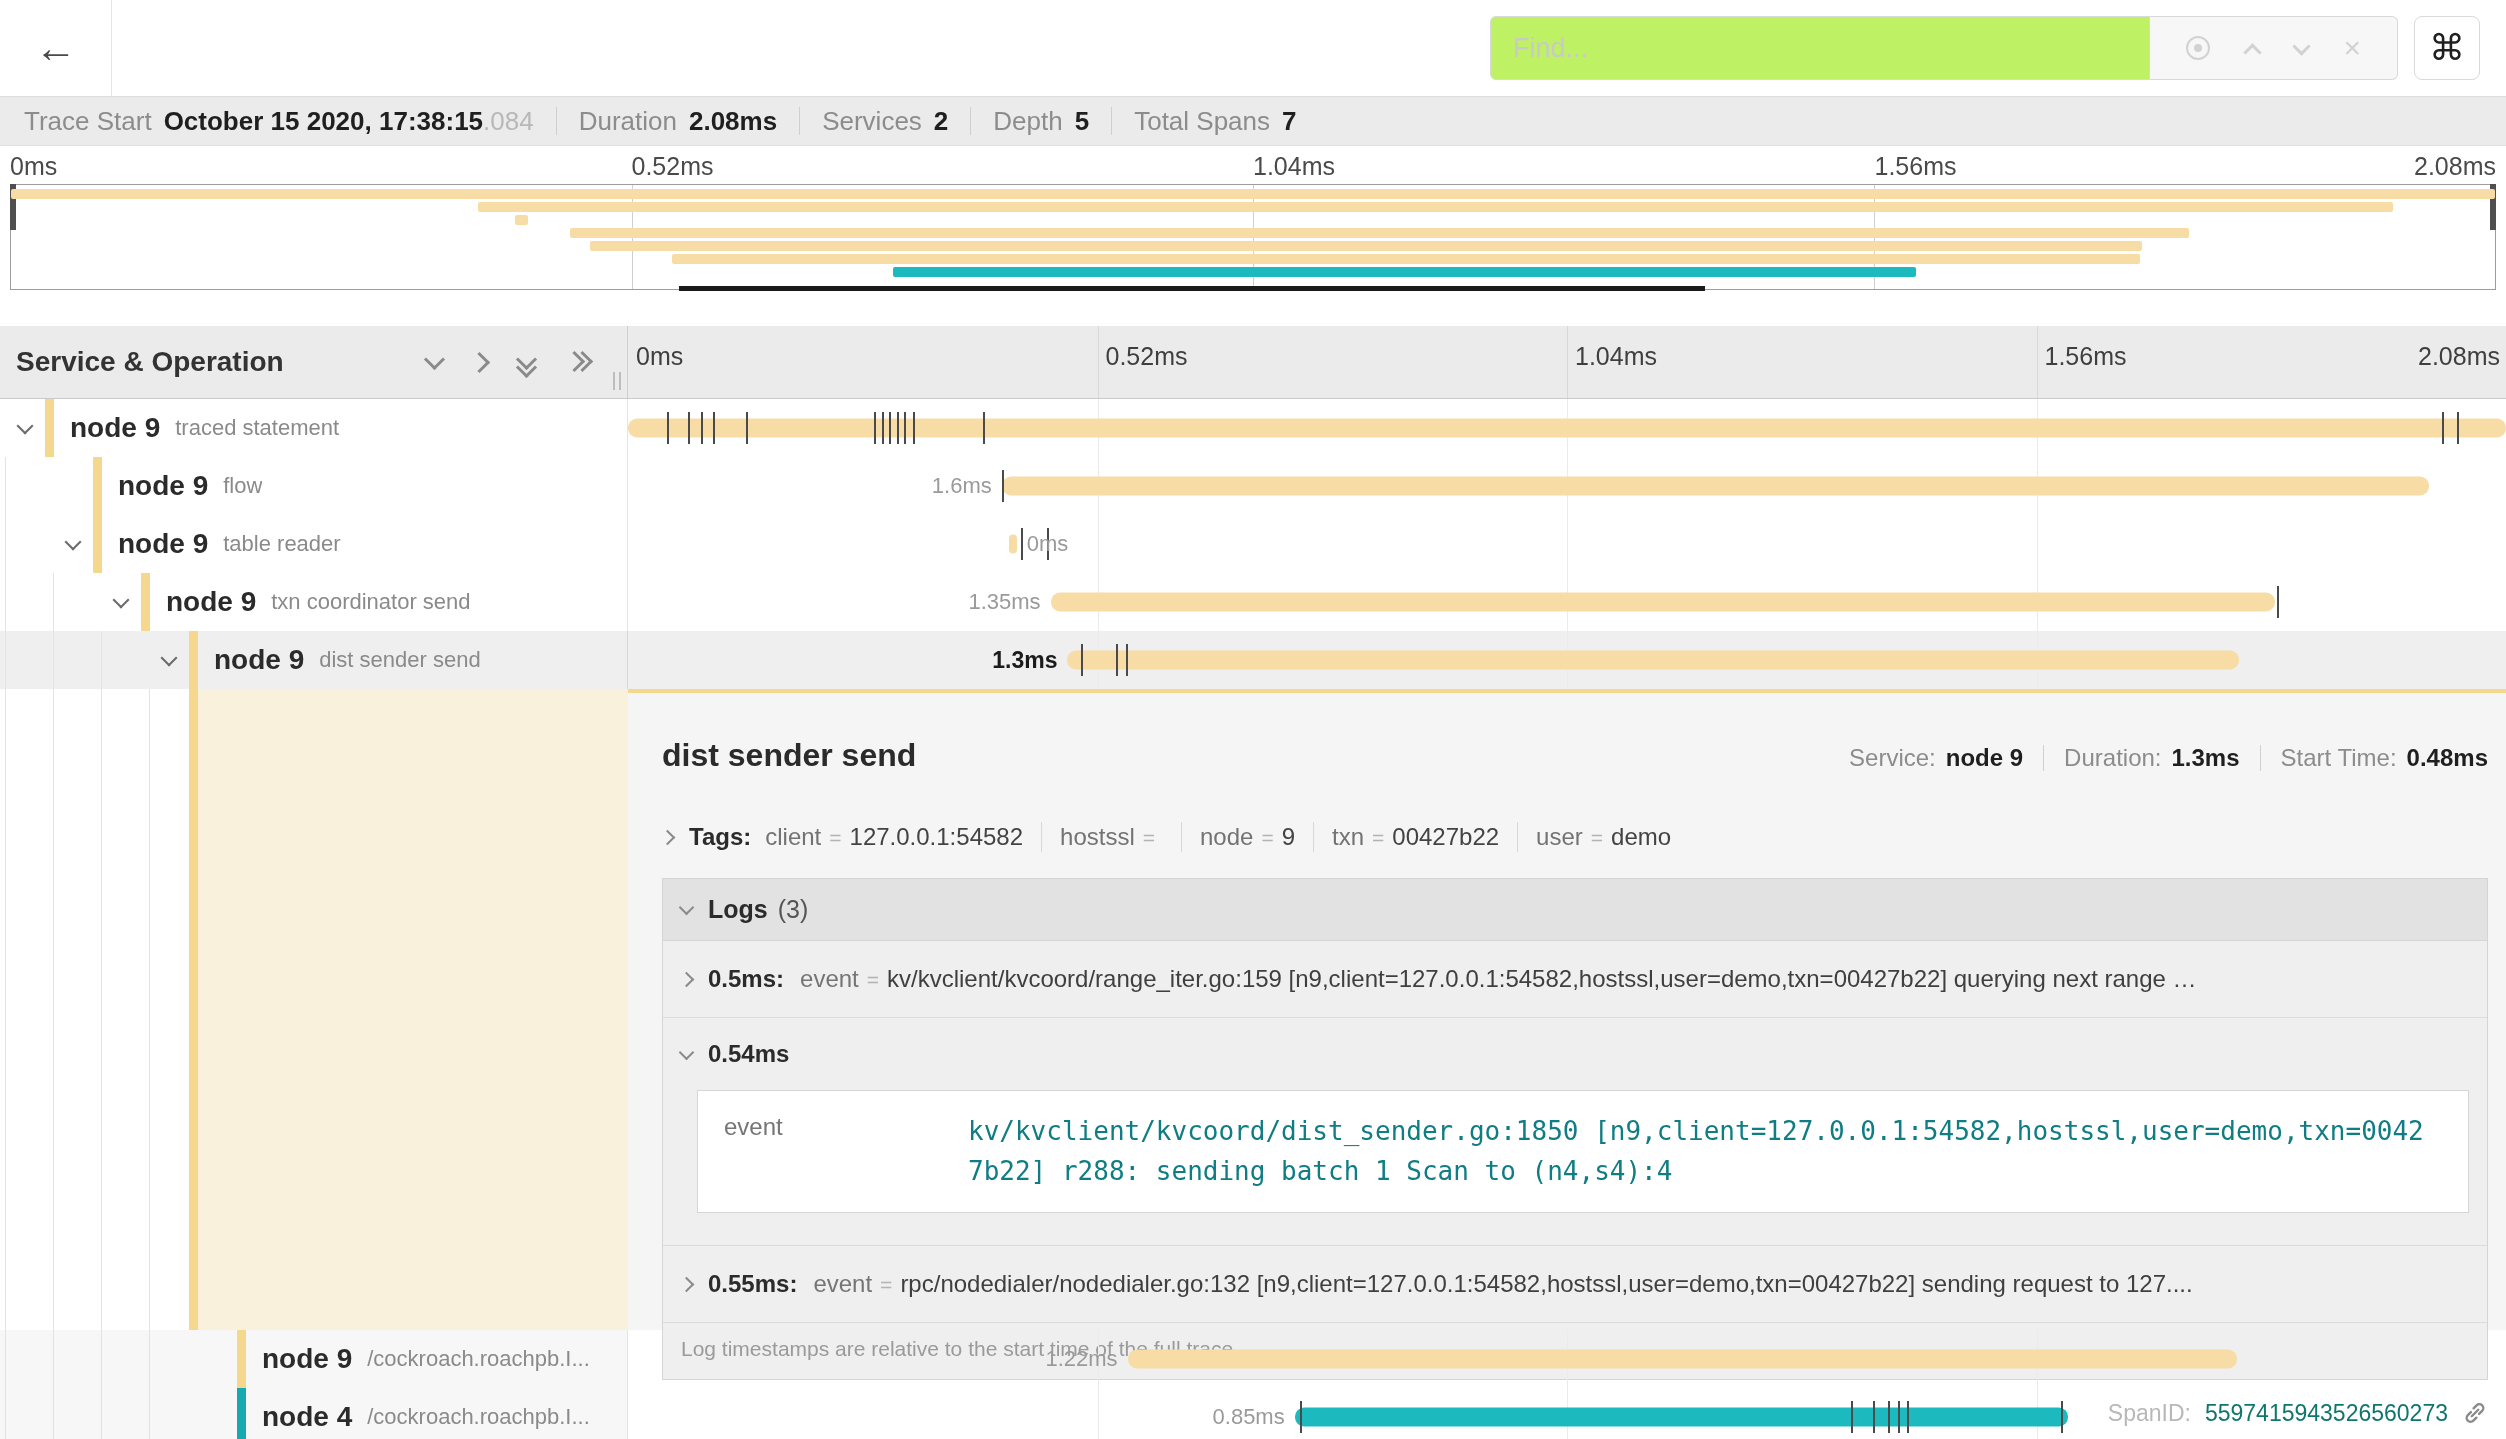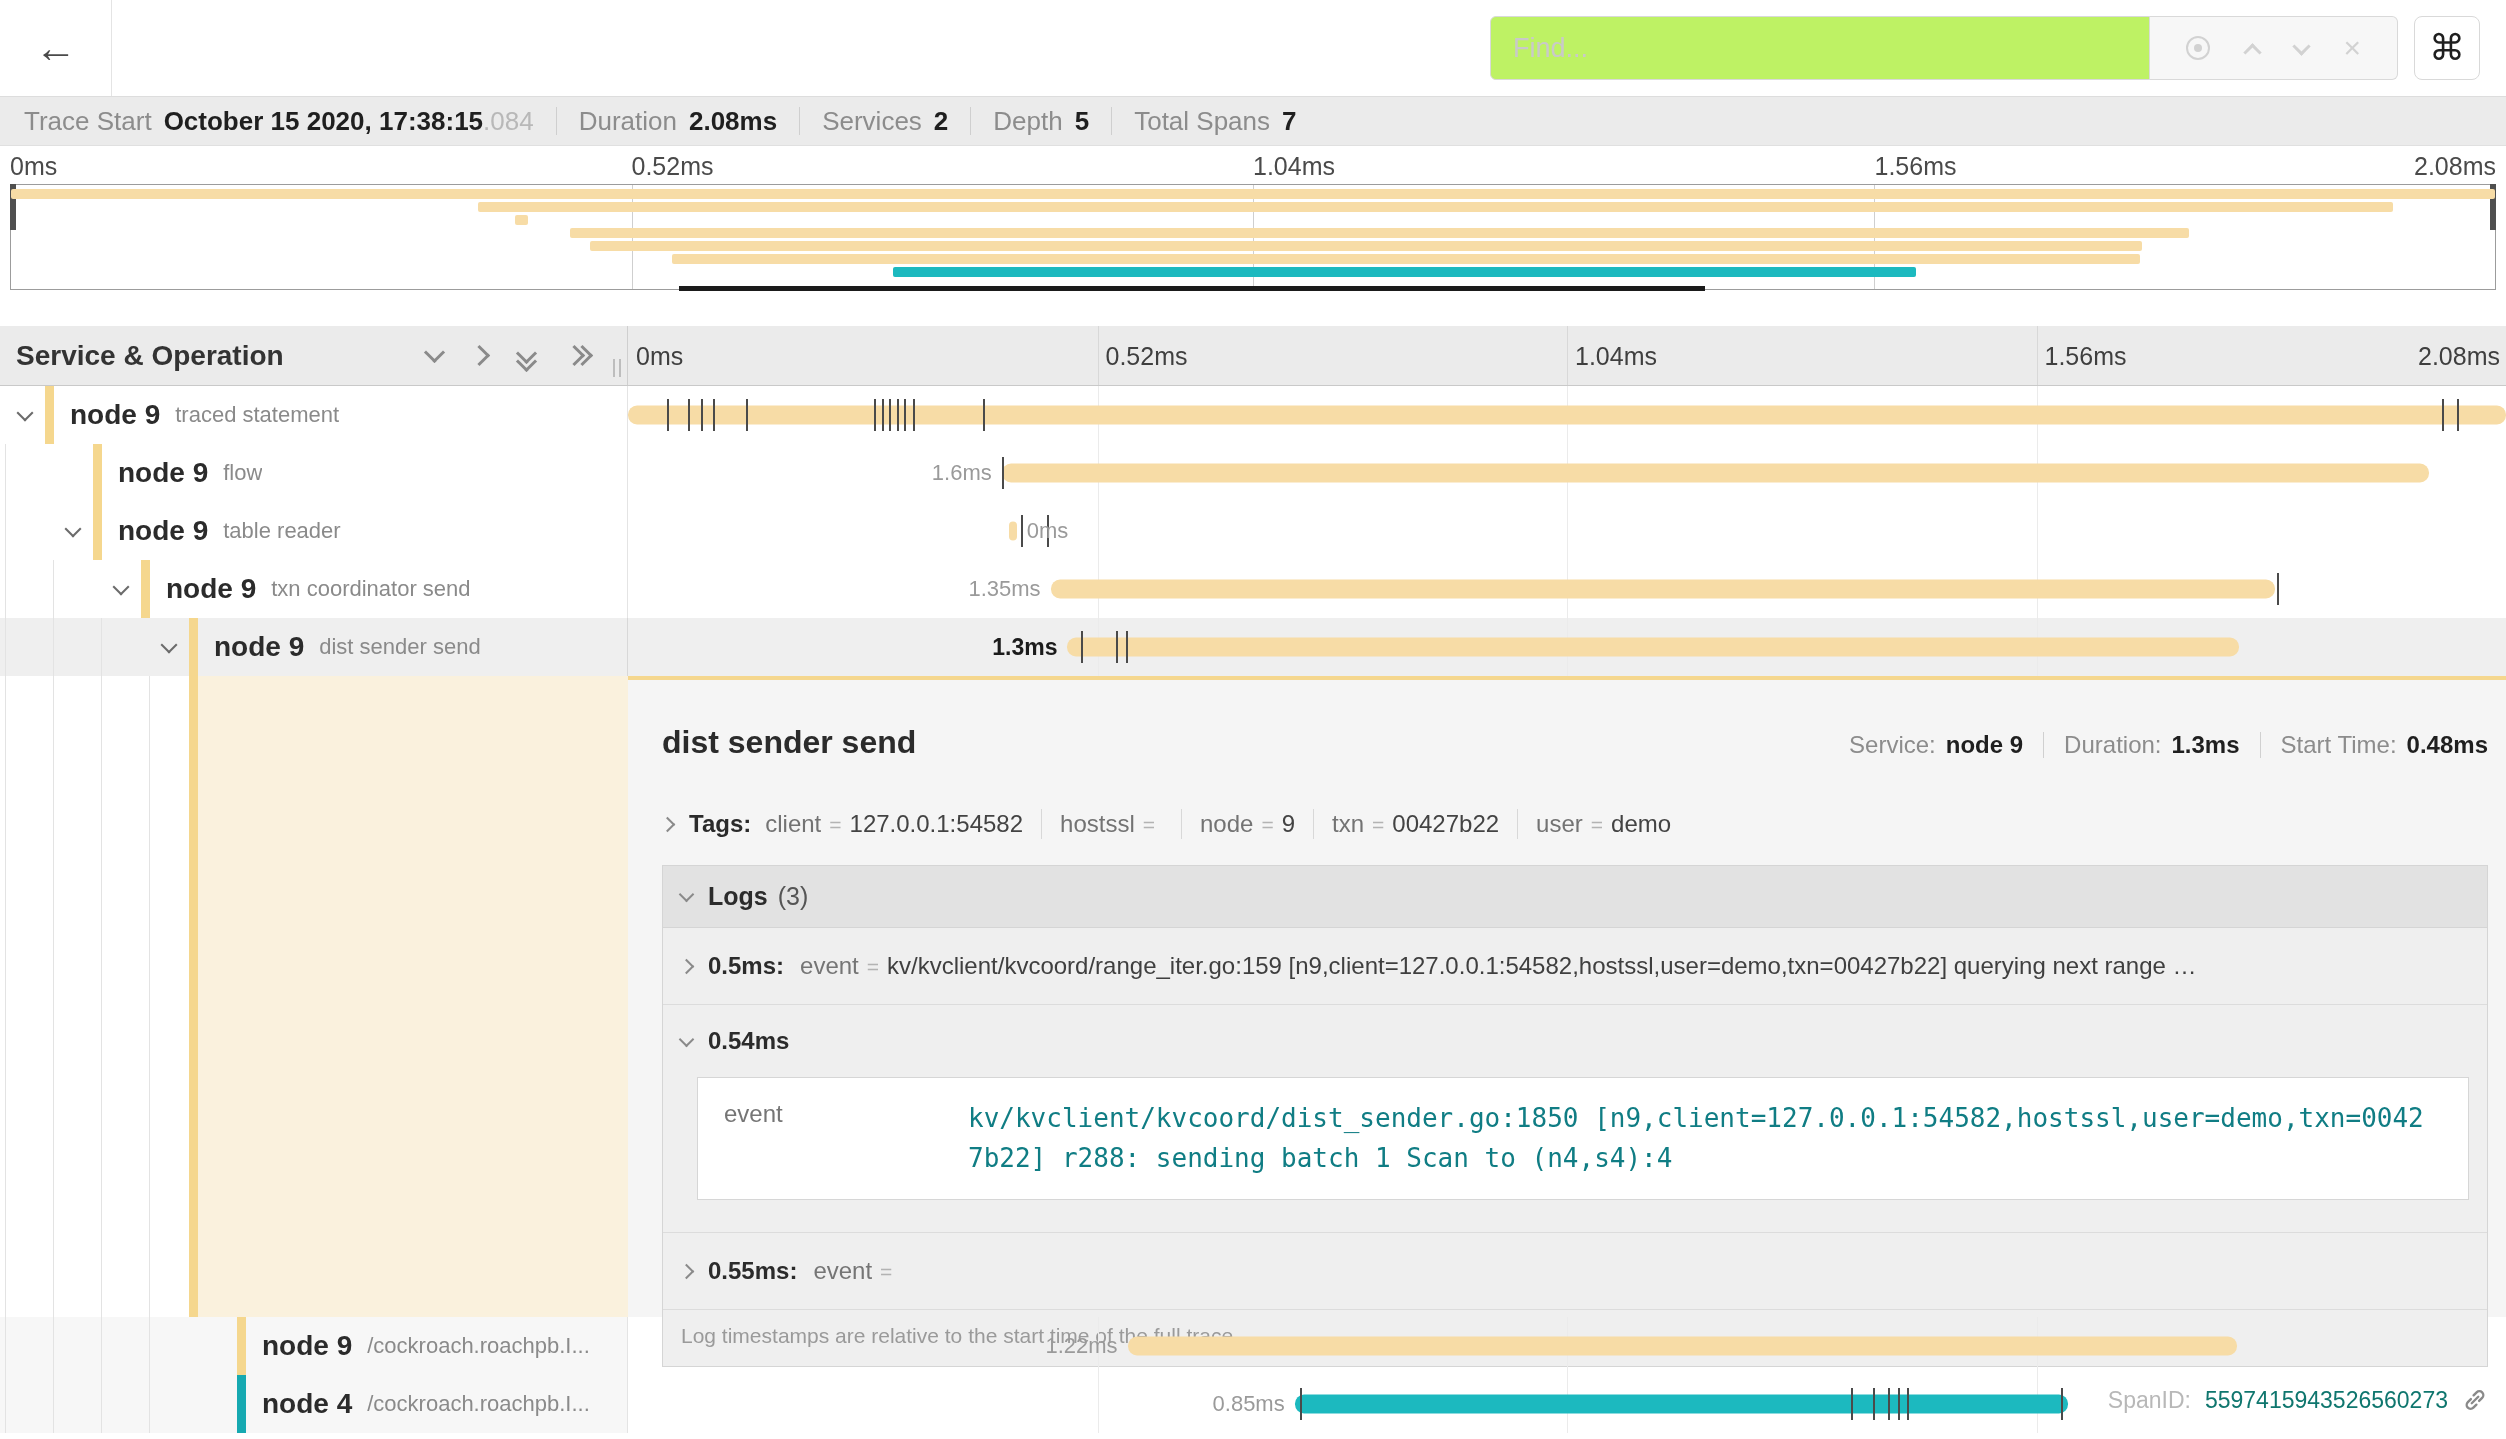--- a/index.html
+++ b/index.html
@@ -52,21 +52,21 @@
   .mini-labels span { position:absolute; top:6px; }
   .mini-canvas { position:relative; height:106px; border:1px solid #9c9c9c; background:#fff;
                  padding-top:3px; overflow:visible; }
   .mini-grid { position:absolute; top:0; bottom:0; width:1px; background:#cfcfcf; }
   .mini-row { position:relative; height:13px; }
   .mini-bar { position:absolute; height:10px; border-radius:2px; top:1px; }
   .mini-underline { position:absolute; bottom:-2px; height:5px; background:#1b1b1b; }
   .scrub { position:absolute; top:-1px; width:6px; height:46px; background:#4f4f4f; }
 
   
-  .tl-header { margin-top:36px; height:60px; background:#ebebeb; border-bottom:1px solid #c9c9c9;
+  .tl-header { margin-top:36px; height:73px; background:#ebebeb; border-bottom:1px solid #c9c9c9;
                display:flex; }
   .tl-header-left { width:628px; flex:none; border-right:1px solid #cfcfcf; display:flex;
                     align-items:center; padding:0 14px 0 16px; position:relative; }
   .svc-op-title { font-size:28px; font-weight:700; color:#333; flex:1; }
   .hdr-icons { display:flex; align-items:center; gap:30px; margin-right:26px; }
   .dbl { position:relative; width:20px; height:20px; }
   .dbl .chev { position:absolute; border-color:#8a8a8a; }
   .dbl.down .chev:nth-child(1){ left:2px; top:0; } .dbl.down .chev:nth-child(2){ left:2px; top:8px; }
   .dbl.right .chev:nth-child(1){ left:0; top:2px; } .dbl.right .chev:nth-child(2){ left:8px; top:2px; }
   .grip { position:absolute; right:6px; bottom:8px; display:flex; gap:4px; }
@@ -461,20 +461,21 @@
                 <div class="event-key-cell">event</div>
                 <div class="event-val-cell">kv/kvclient/kvcoord/dist_sender.go:1850 [n9,client=127.0.0.1:54582,hostssl,user=demo,txn=00427b22] r288: sending batch 1 Scan to (n4,s4):4</div>
               </div>
             </div>
             <div class="log-row">
               <span class="sec-chev closed"></span>
               <span class="log-time">0.55ms:</span>
               <span class="log-kv">
                 <span class="log-key">event</span>
                 <span class="tag-eq">=</span>
+                <span class="log-val">rpc/nodedialer/nodedialer.go:132 [n9,client=127.0.0.1:54582,hostssl,user=demo,txn=00427b22] sending request to 127....</span>
               </span>
             </div>
             <div class="logs-foot">Log timestamps are relative to the start time of the full trace.</div>
           </div>
           <div class="spanid-row">
             <span class="spanid-lbl">SpanID:</span>
             <span class="spanid-val">5597415943526560273</span>
             <svg viewBox="0 0 24 24" class="link-ico">
               <path d="M9 15 L15 9 M8.2 11.2 l-2.8 2.8 a3.6 3.6 0 0 0 5.1 5.1 l2.8 -2.8 M15.8 12.8 l2.8 -2.8 a3.6 3.6 0 0 0 -5.1 -5.1 l-2.8 2.8"></path>
             </svg>

